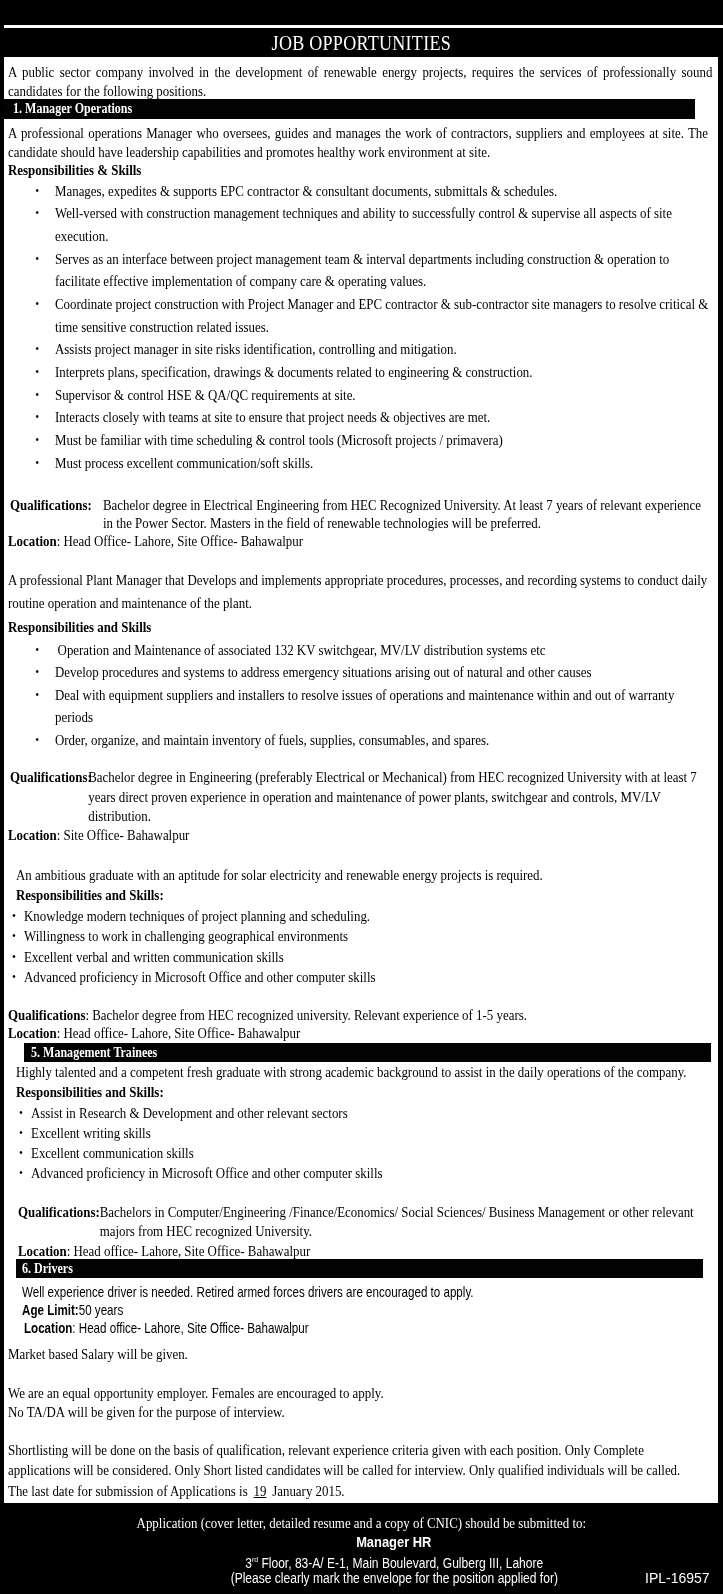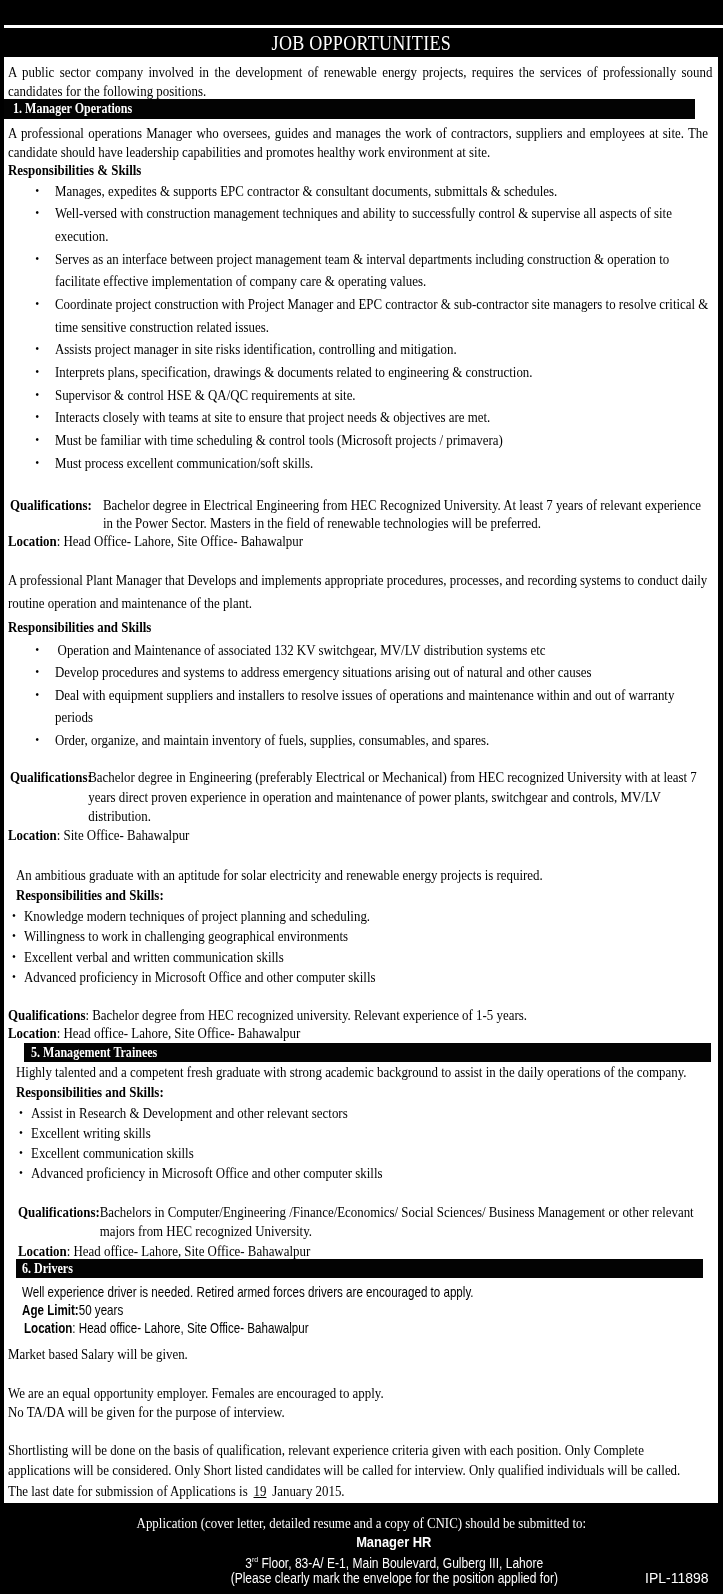--- a/index.html
+++ b/index.html
@@ -156,15 +156,15 @@
   </div>
   <div class="foot-line sans" style="left:0; top:1533px; width:788px; font-size:15px; line-height:18px; font-weight:bold;">
     <span class="inner">Manager HR</span>
   </div>
   <div class="foot-line sans" style="left:0; top:1551px; width:788px; font-size:14px; line-height:18px;">
     <span class="inner"><span>3</span><sup style="font-size:8px;">rd</sup><span> Floor, 83-A/ E-1, Main Boulevard, Gulberg III, Lahore</span></span>
   </div>
   <div class="foot-line sans" style="left:0; top:1569px; width:788px; font-size:14px; line-height:18px;">
     <span class="inner">(Please clearly mark the envelope for the position applied for)</span>
   </div>
-  <div class="abs sans" style="left:645px; top:1569px; font-size:14px; line-height:18px; color:#fff; white-space:nowrap;">IPL-11898</div>
+  <div class="abs sans" style="left:645px; top:1569px; font-size:14px; line-height:18px; color:#fff; white-space:nowrap;">IPL-16957</div>
 
 </div>
 
 </body></html>

